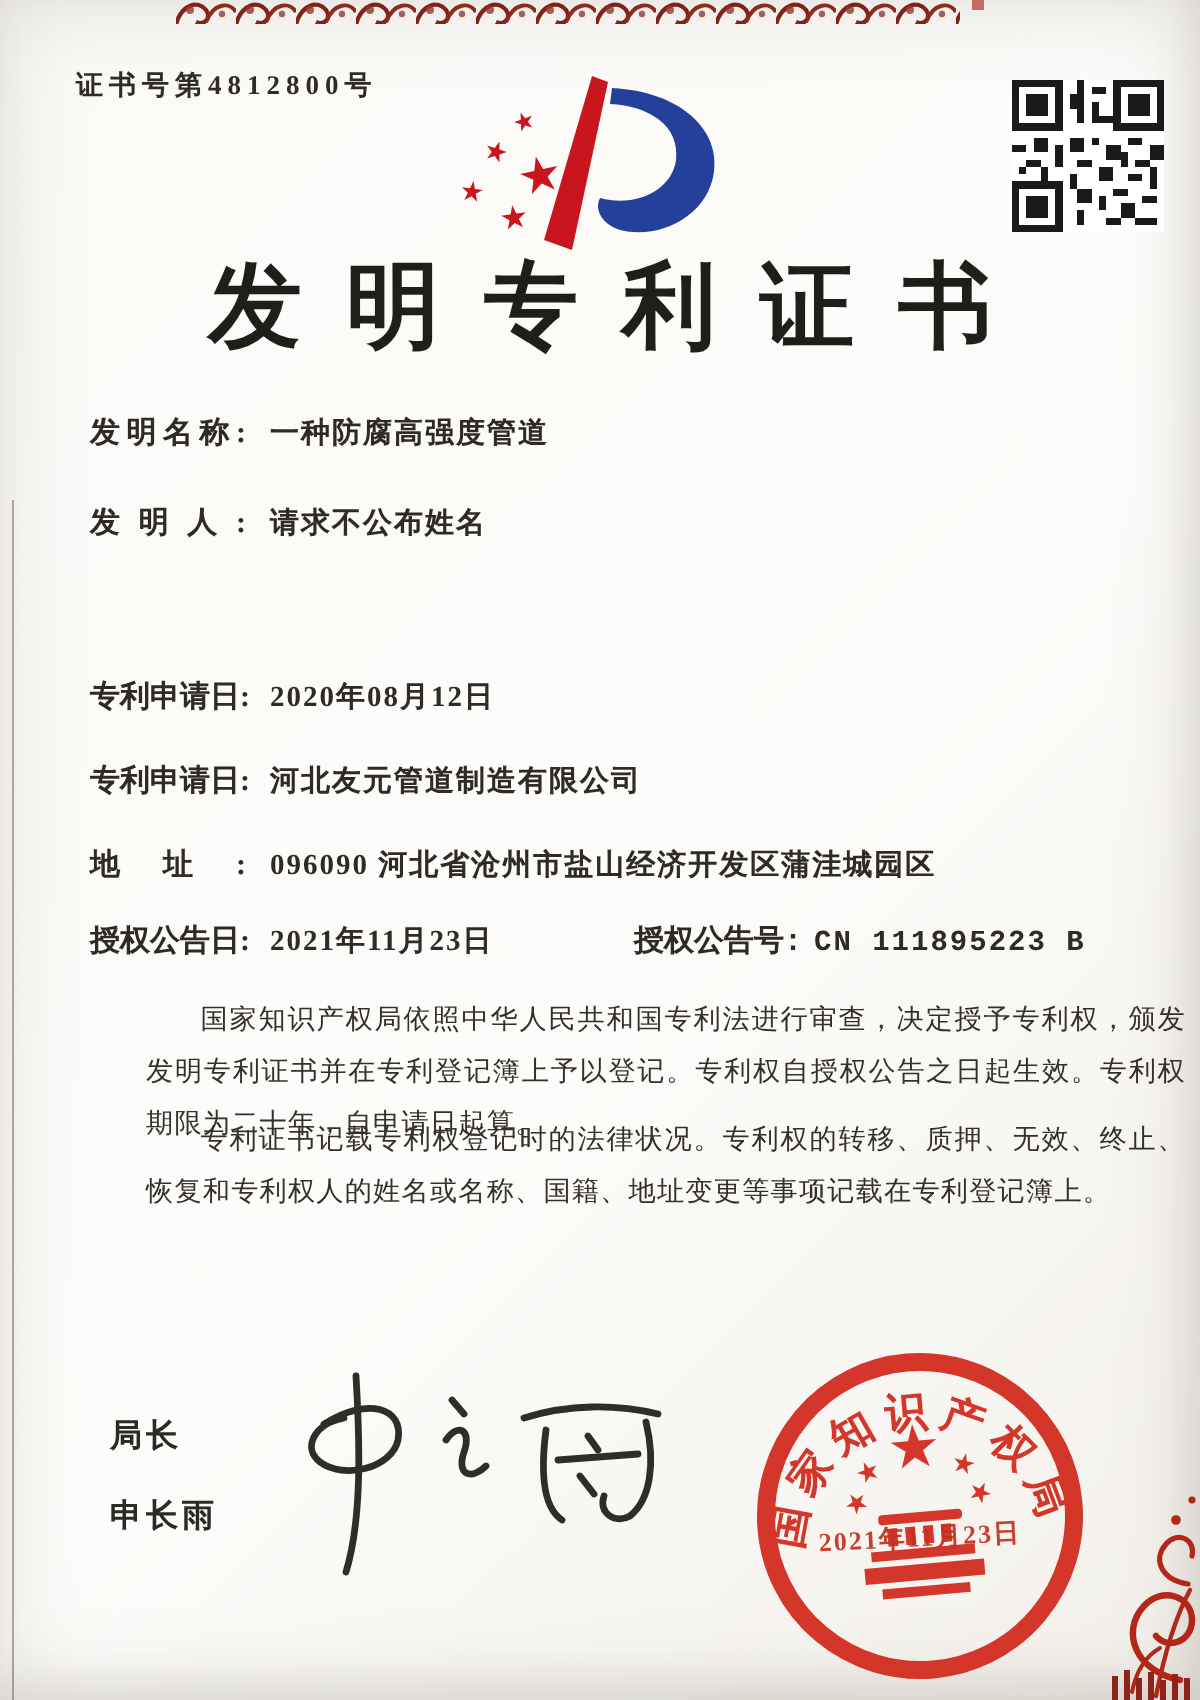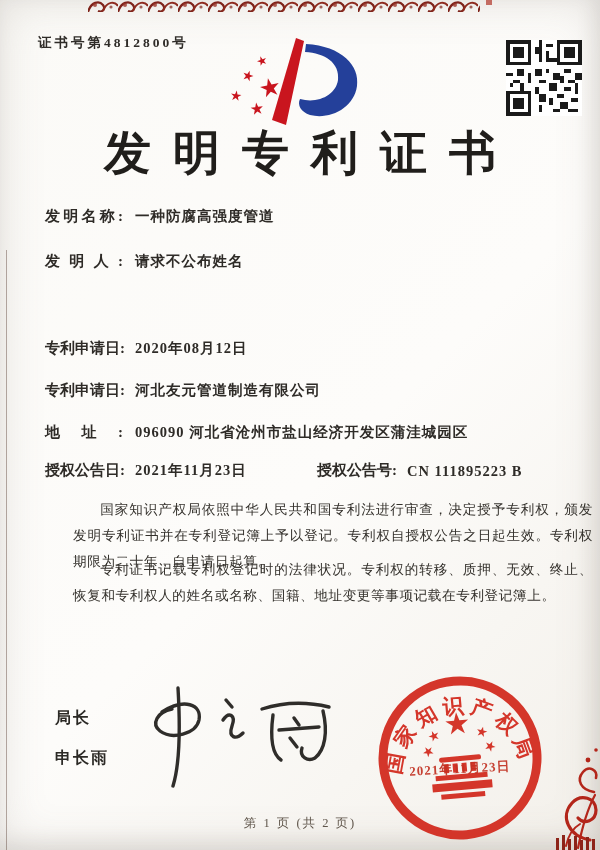--- a/index.html
+++ b/index.html
@@ -8,21 +8,21 @@
     background:linear-gradient(135deg,#fbfaf7 0%,#fdfcfa 55%,#f3f0ea 100%);
     box-shadow:inset 0 0 46px rgba(110,100,88,.18), inset -6px -8px 18px rgba(110,100,88,.12);}
   .edge-line{position:absolute;left:6px;top:250px;width:1px;height:600px;background:rgba(96,72,60,.45);}
   .cert-no{position:absolute;left:38px;top:34px;font-size:13.5px;letter-spacing:3px;color:#2f2c28;font-weight:600;}
   .title{position:absolute;left:0;top:122px;width:100%;text-align:center;font-size:47px;font-weight:700;
     color:#201e1b;letter-spacing:22px;text-indent:22px;}
   .frow{position:absolute;left:45px;width:530px;font-size:14.5px;color:#2e2b27;white-space:nowrap;}
   .flabel{display:inline-block;width:90px;text-align:justify;text-align-last:justify;font-weight:700;font-size:15px;vertical-align:bottom;}
   .colon::after{content:":";font-weight:700;margin-right:12px;}
   .fvalue{font-weight:600;letter-spacing:1px;}
-  .grant2{position:absolute;left:272px;top:0;}
+  .grant2{position:absolute;left:272px;top:0;font-family:Liberation Mono, monospace;}
   .body-par{position:absolute;left:42px;width:520px;font-size:13.6px;line-height:1.92;color:#34312c;
     text-indent:2em;letter-spacing:.6px;text-align:justify;font-weight:500;margin-left:31px;}
   .signer{position:absolute;left:55px;font-size:16px;color:#2c2a26;font-weight:700;letter-spacing:2px;}
   .footer{position:absolute;left:0;top:815px;width:100%;text-align:center;font-size:12.5px;color:#5f554a;letter-spacing:2px;}
   .seal-wrap{position:absolute;left:372px;top:670px;width:176px;height:180px;}
   .seal-date{position:absolute;left:378px;top:760px;width:164px;text-align:center;font-size:13px;
     color:#c23122;font-weight:700;letter-spacing:1px;transform:rotate(-3deg);opacity:.92;}
   .sig-svg{position:absolute;left:122px;top:680px;}
   .logo-svg{position:absolute;left:226px;top:34px;}
   .qr-svg{position:absolute;left:503px;top:40px;}
@@ -202,15 +202,14 @@
       <rect x="28" y="150" width="3" height="12"></rect>
         <rect x="34" y="147" width="3" height="15"></rect>
         <rect x="40" y="151" width="3" height="11"></rect>
       <rect x="46" y="148" width="3" height="14"></rect>
         <rect x="52" y="152" width="3" height="10"></rect>
         <rect x="58" y="149" width="3" height="13"></rect>
       <rect x="64" y="151" width="3" height="11"></rect>
     </g>
   </svg>
 
-  <div class="footer">第 1 页 (共 2 页)</div>
 
 </div>
 
 </body></html>

